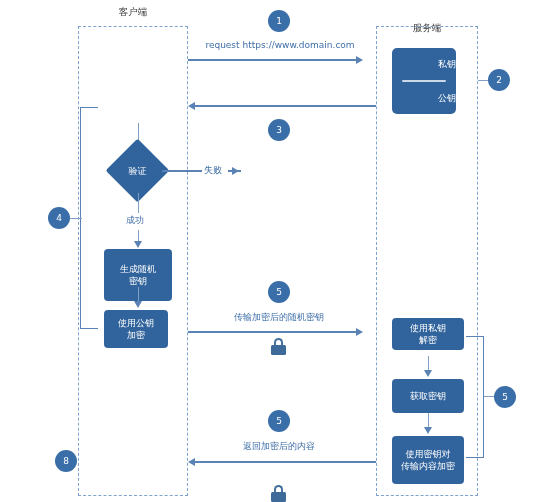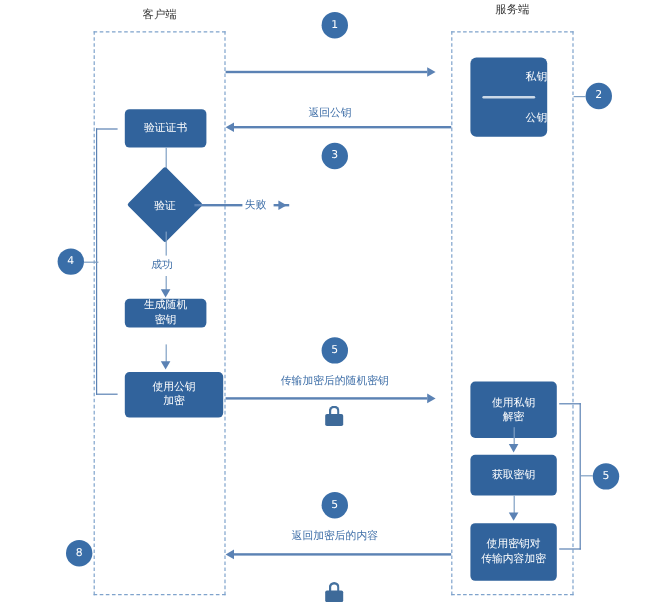--- a/index.html
+++ b/index.html
@@ -61,94 +61,91 @@
                  border-radius:5px 5px 0 0;box-sizing:border-box;}
   .lock .body{position:absolute;left:0;top:7px;width:15px;height:10px;
               background:#3E6A99;border-radius:1.5px;}
 </style>
 </head>
 <body>
 
 <div id="stage">
 
   <div class="abs lane-title" style="left:78px;top:6px;width:110px;">客户端</div>
-  <div class="abs lane-title" style="left:376px;top:2px;width:102px;">服务端</div>
+  <div class="abs lane-title" style="left:376px;top:22px;width:102px;">服务端</div>
 
   <div class="abs lane" style="left:78px;top:26px;width:110px;height:470px;"></div>
   <div class="abs lane" style="left:376px;top:26px;width:102px;height:470px;"></div>
 
   <div class="abs circ" style="left:268px;top:10px;width:22px;height:22px;">1</div>
+  <div class="abs alabel" style="left:180px;top:40px;width:200px;">request https://www.domain.com</div>
   <div class="abs hline" style="left:188px;top:59px;width:168px;"></div>
   <div class="abs arrow-r" style="left:356px;top:55.5px;"></div>
 
   <div class="abs keybox" style="left:392px;top:48px;width:64px;height:66px;">
     <div class="kcell">私钥</div>
     <div class="kdiv"></div>
     <div class="kcell">公钥</div>
   </div>
   <div class="abs thin-h" style="left:478px;top:80px;width:10px;"></div>
   <div class="abs circ" style="left:488px;top:69px;width:22px;height:22px;">2</div>
 
-  <div class="abs alabel" style="left:215px;top:88px;width:120px;">返回公钥</div>
   <div class="abs hline" style="left:195px;top:105px;width:181px;"></div>
   <div class="abs arrow-l" style="left:188px;top:101.5px;"></div>
 
-  <div class="abs box" style="left:104px;top:91px;width:68px;height:32px;">
-    <span>验证证书</span>
-  </div>
 
   <div class="abs thin-v" style="left:137.5px;top:123px;height:24px;"></div>
 
   <div class="abs circ" style="left:268px;top:119px;width:22px;height:22px;">3</div>
 
   <div class="abs diamond" style="left:115px;top:148px;width:45px;height:45px;"></div>
   <div class="abs diamond-label" style="left:110px;top:162px;width:55px;height:18px;">验证</div>
 
   <div class="abs hline" style="left:162px;top:170px;width:40px;"></div>
   <div class="abs flowlabel" style="left:204px;top:164px;">失败</div>
   <div class="abs hline" style="left:228px;top:170px;width:13px;"></div>
   <div class="abs arrow-r" style="left:232px;top:166.5px;"></div>
 
 
   <div class="abs thin-v" style="left:137.5px;top:193px;height:20px;"></div>
   <div class="abs flowlabel" style="left:126px;top:214px;">成功</div>
   <div class="abs thin-v" style="left:137.5px;top:230px;height:14px;"></div>
   <div class="abs arrow-d" style="left:133.5px;top:241px;"></div>
 
-  <div class="abs box" style="left:104px;top:249px;width:68px;height:24px;">
+  <div class="abs box" style="left:104px;top:249px;width:68px;height:52px;">
     <div>
       <span>生成随机</span>
       <span>密钥</span>
     </div>
   </div>
 
   <div class="abs thin-v" style="left:137.5px;top:287px;height:16px;"></div>
   <div class="abs arrow-d" style="left:133.5px;top:301px;"></div>
 
-  <div class="abs box" style="left:104px;top:310px;width:82px;height:38px;">
+  <div class="abs box" style="left:104px;top:310px;width:64px;height:38px;">
     <div>
       <span>使用公钥</span>
       <span>加密</span>
     </div>
   </div>
 
   <div class="abs bracket bracket-left" style="left:80px;top:107px;width:18px;height:222px;"></div>
   <div class="abs thin-h" style="left:70px;top:218px;width:12px;"></div>
   <div class="abs circ" style="left:48px;top:207px;width:22px;height:22px;">4</div>
 
   <div class="abs circ" style="left:268px;top:281px;width:22px;height:22px;">5</div>
   <div class="abs alabel" style="left:199px;top:311px;width:160px;">传输加密后的随机密钥</div>
   <div class="abs hline" style="left:188px;top:331px;width:168px;"></div>
   <div class="abs arrow-r" style="left:356px;top:327.5px;"></div>
   <div class="abs lock" style="left:271px;top:338px;">
     <div class="shackle"></div>
     <div class="body"></div>
   </div>
 
-  <div class="abs box" style="left:392px;top:318px;width:72px;height:47px;">
+  <div class="abs box" style="left:392px;top:318px;width:72px;height:32px;">
     <div>
       <span>使用私钥</span>
       <span>解密</span>
     </div>
   </div>
 
   <div class="abs thin-v" style="left:427.5px;top:356px;height:16px;"></div>
   <div class="abs arrow-d" style="left:423.5px;top:370px;"></div>
 
   <div class="abs box" style="left:392px;top:379px;width:72px;height:34px;">

